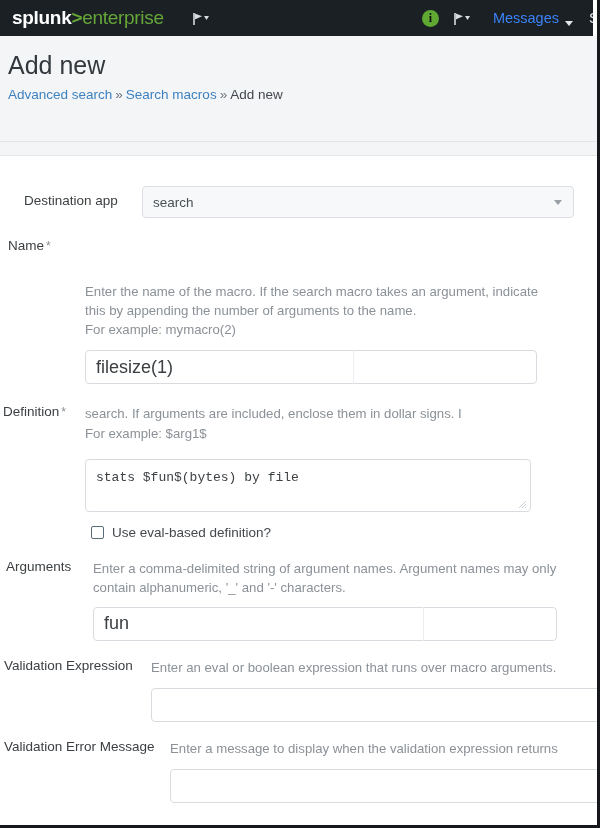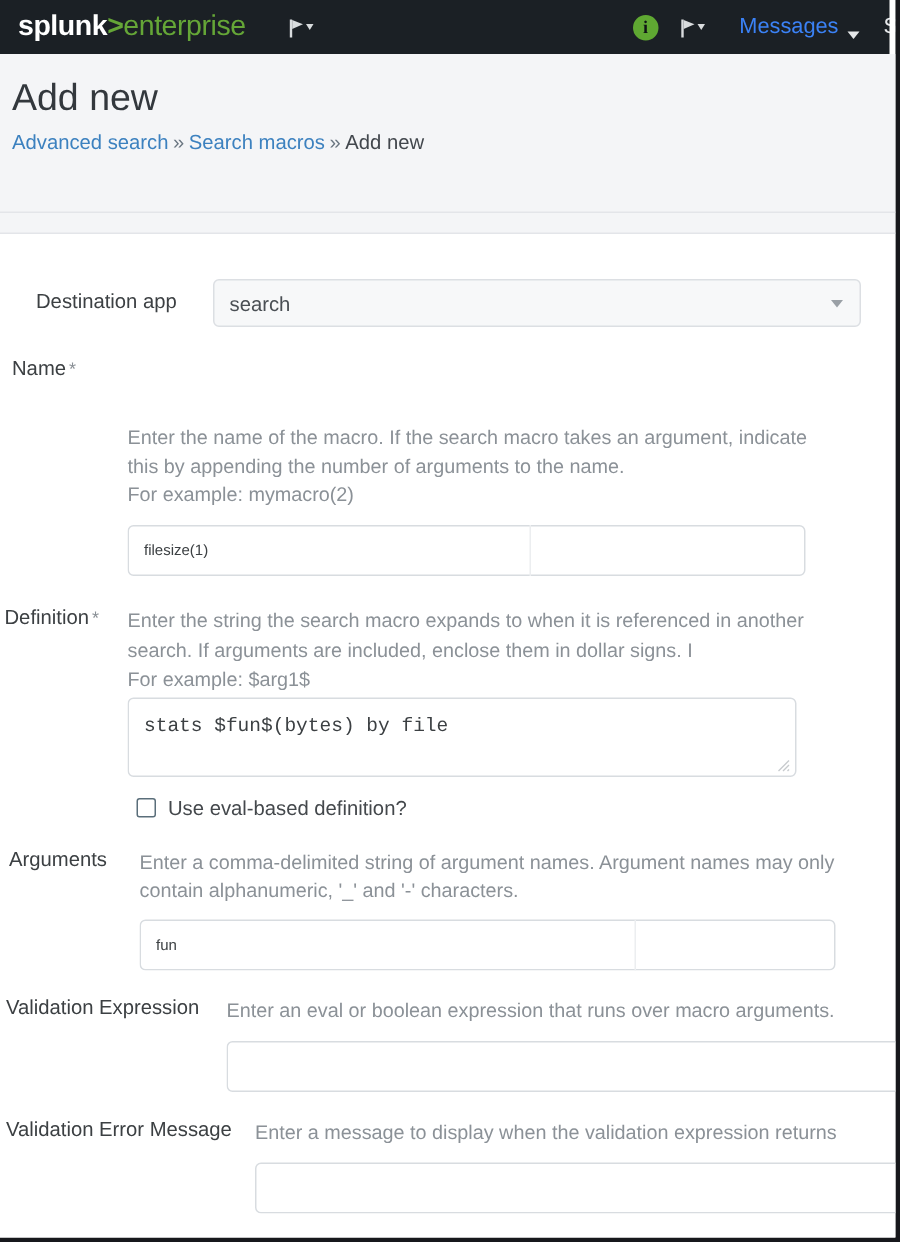--- a/index.html
+++ b/index.html
@@ -158,21 +158,21 @@
     line-height: 1.45;
     white-space: nowrap;
   }
 
   
   .tinput {
     border: 1px solid #d8dce0;
     border-radius: 4px;
     background: #ffffff;
     height: 34px;
-    font-size: 10px;
+    font-size: 18px;
     color: #3c4043;
     padding: 0 10px;
     font-family: "Liberation Sans", sans-serif;
     outline: none;
     display: flex;
     align-items: center;
   }
   .seam {
     position: absolute;
     top: 0; bottom: 0;
@@ -338,24 +338,23 @@
           <div class="seam" style="left:268px;"></div>
         </div>
       </div>
     </div>
 
     <div class="row" style="padding-top:20px; padding-left:3px;">
       <div class="lbl" style="width:82px; padding-top:0px;">
         <span>Definition</span><span class="req">*</span>
       </div>
       <div style="flex:1; overflow:hidden;">
-        <div class="hint">Enter the string the search macro expands to when it is referenced  in another</div>
         <div class="hint">search. If arguments are  included, enclose them in dollar signs. I</div>
         <div class="hint">For example: $arg1$</div>
-        <div class="tarea" style="width:446px; height:53px; margin-top:3px;">
+        <div class="tarea" style="width:446px; height:53px; margin-top:16px;">
           <span>stats $fun$(bytes) by file</span>
           <svg class="grip" viewBox="0 0 9 9" aria-hidden="true">
             <path d="M8 1 L1 8 M8 4 L4 8 M8 7 L7 8" stroke="#9aa0a6" stroke-width="0.9" fill="none"></path>
           </svg>
         </div>
       </div>
     </div>
 
     <div class="row" style="padding-top:13px; padding-left:91px;">
       <div class="checkrow">

